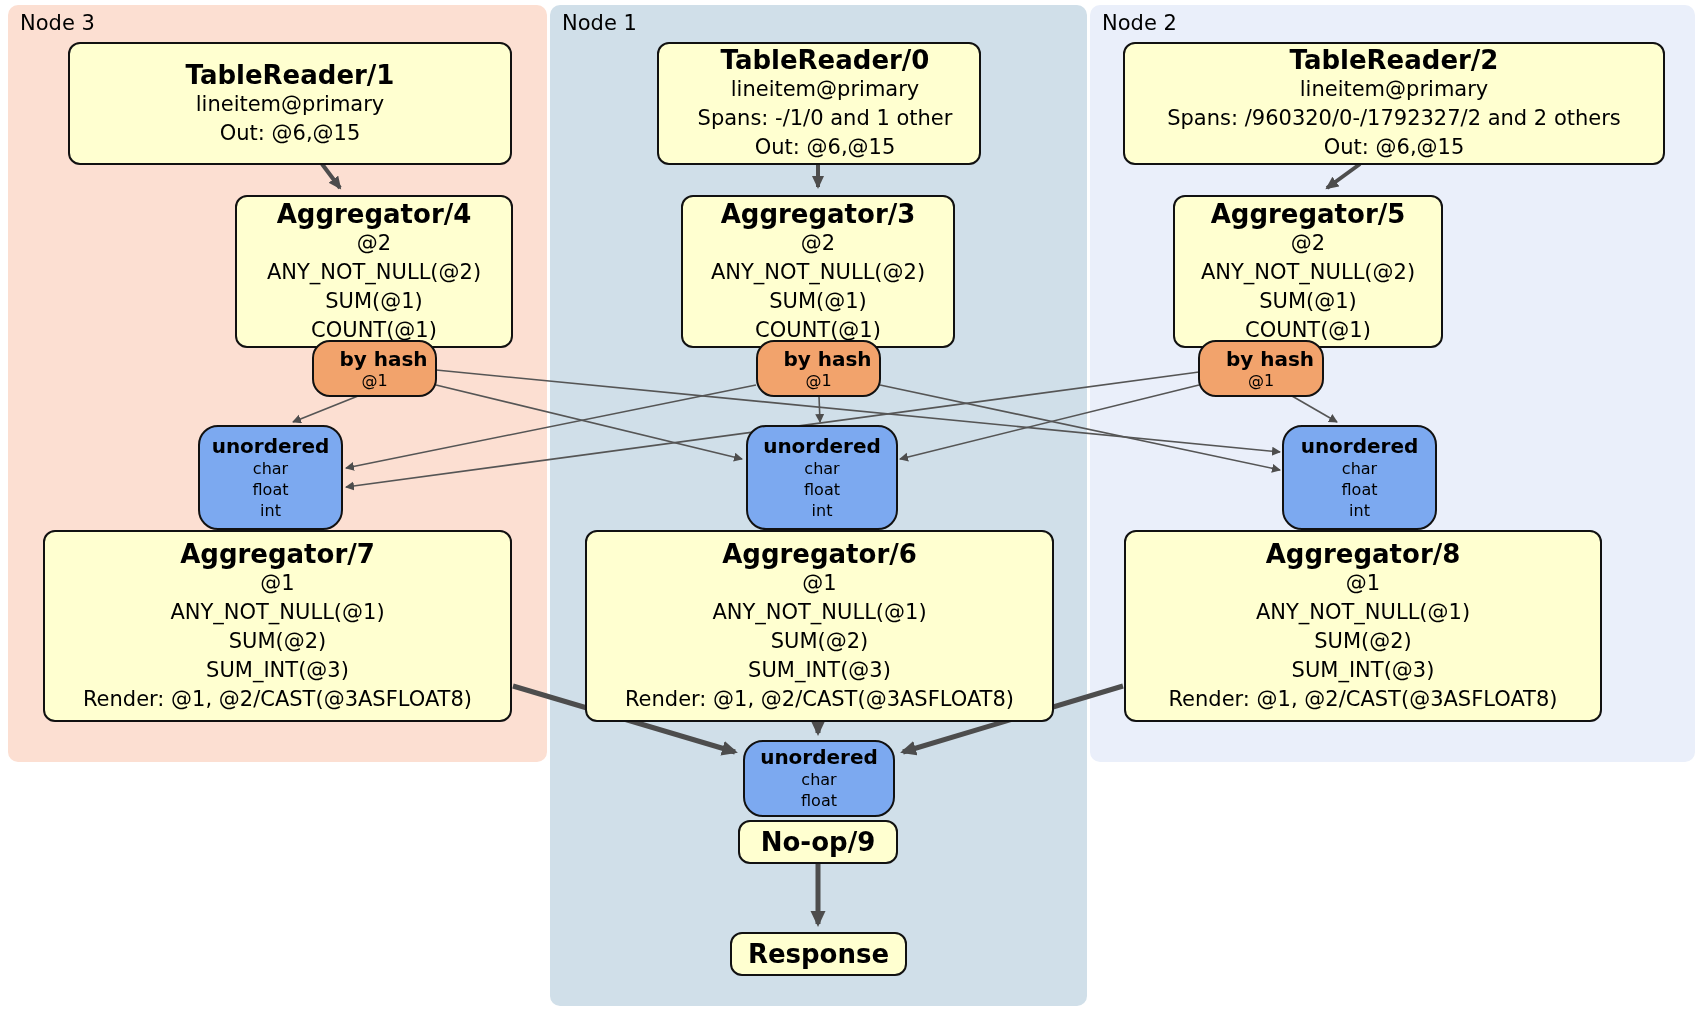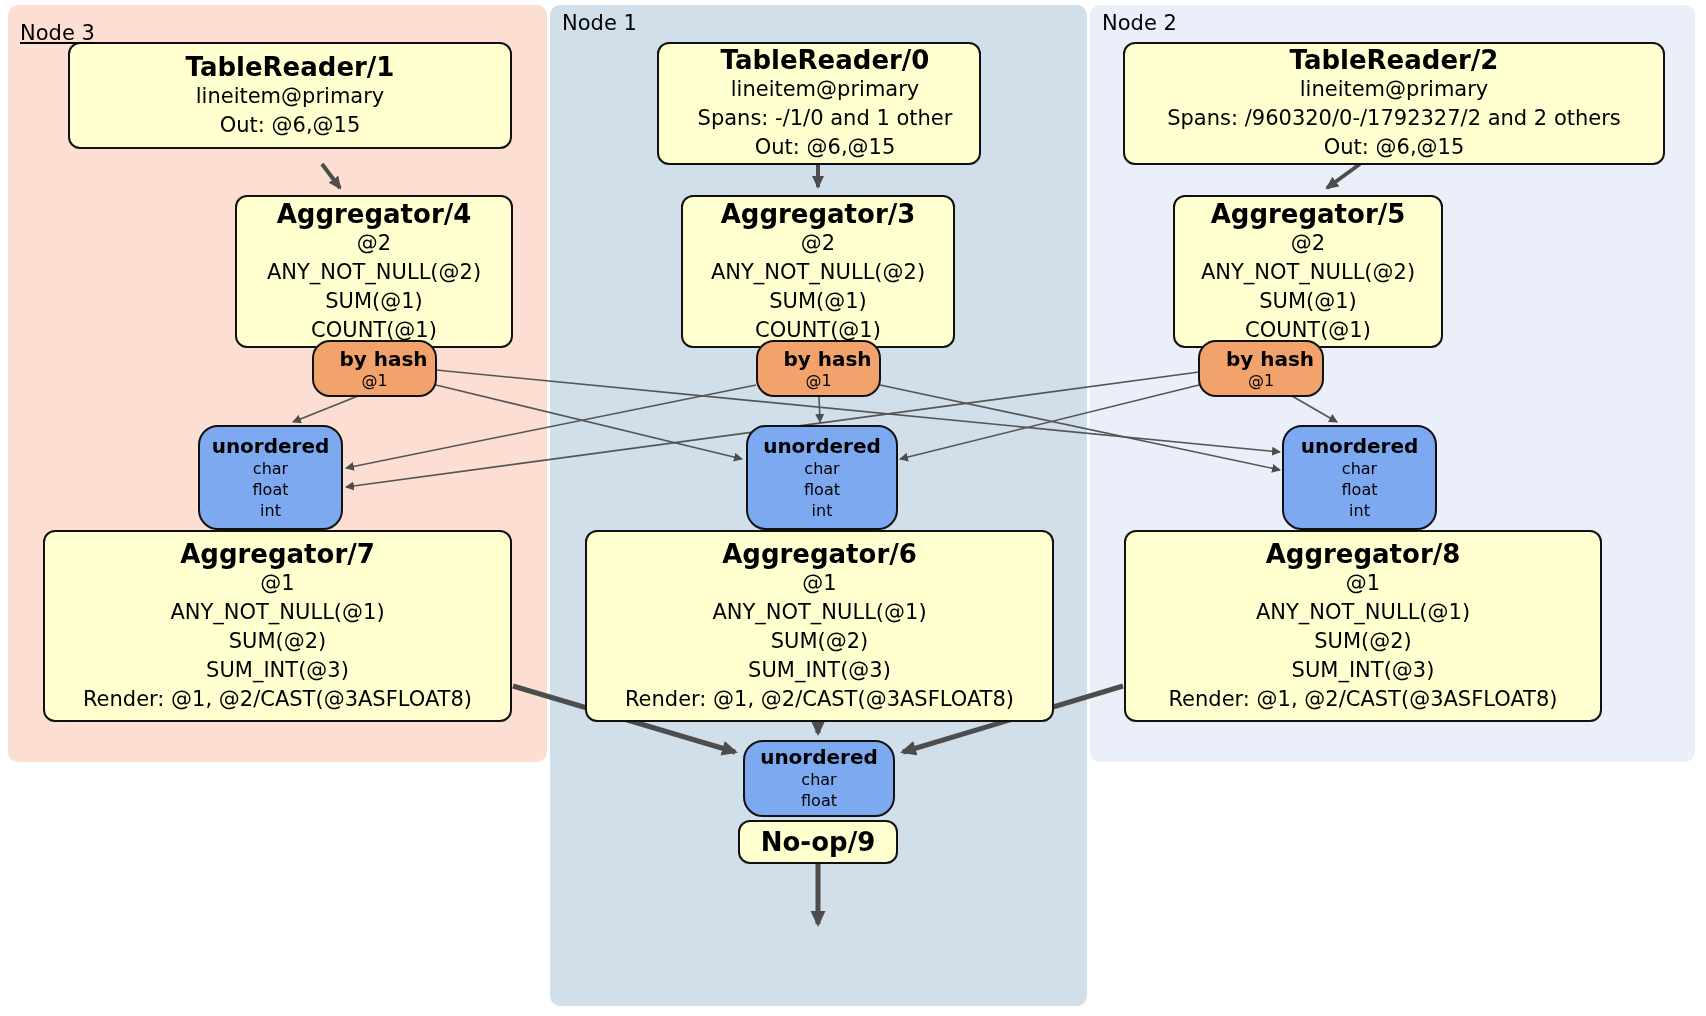--- a/index.html
+++ b/index.html
@@ -28,21 +28,21 @@
 </style>
 </head>
 <body>
 
 <div id="stage">
 
   <div class="panel" style="left:8px;top:5px;width:539px;height:757px;background:#fcdfd2;"></div>
   <div class="panel" style="left:550px;top:5px;width:537px;height:1001px;background:#d0dfe9;"></div>
   <div class="panel" style="left:1090px;top:5px;width:605px;height:757px;background:#eaeffa;"></div>
 
-  <div class="panel-label" style="left:20px;top:21px;text-decoration:underline;">Node 3</div>
+  <div class="panel-label" style="left:20px;top:11px;">Node 3</div>
   <div class="panel-label" style="left:562px;top:11px;">Node 1</div>
   <div class="panel-label" style="left:1102px;top:11px;">Node 2</div>
 
   <svg id="edges" width="1706" height="1016">
     <defs>
       <marker id="ah-s" markerUnits="userSpaceOnUse" markerWidth="12" markerHeight="12" refX="8" refY="4.5" orient="auto">
           <path d="M0,0 L9,4.5 L0,9 z" fill="#4d4d4d"></path>
         </marker>
       <marker id="ah-m" markerUnits="userSpaceOnUse" markerWidth="16" markerHeight="16" refX="11" refY="6" orient="auto">
           <path d="M0,0 L13,6 L0,12 z" fill="#4d4d4d"></path>
@@ -71,21 +71,21 @@
     </g>
 
     <g stroke="#4d4d4d" stroke-width="5" fill="none">
       <line x1="513" y1="686" x2="735" y2="752" marker-end="url(#ah-b)"></line>
       <line x1="818" y1="703" x2="818" y2="733" marker-end="url(#ah-b)"></line>
       <line x1="1123" y1="686" x2="903" y2="752" marker-end="url(#ah-b)"></line>
       <line x1="818" y1="864" x2="818" y2="924" marker-end="url(#ah-b)"></line>
     </g>
   </svg>
 
-  <div class="box" style="left:68px;top:42px;width:444px;height:107px;">
+  <div class="box" style="left:68px;top:42px;width:444px;height:123px;">
     <div class="bt">TableReader/1</div>
     <div class="bl">lineitem@primary</div>
     <div class="bl">Out: @6,@15</div>
   </div>
 
   <div class="box" style="left:235px;top:195px;width:278px;height:153px;">
     <div class="bt">Aggregator/4</div>
     <div class="bl">@2</div>
     <div class="bl">ANY_NOT_NULL(@2)</div>
     <div class="bl">SUM(@1)</div>
@@ -188,14 +188,17 @@
   <div class="box sync" style="left:743px;top:740px;width:152px;height:77px;">
     <div class="st">unordered</div>
     <div class="si">char</div>
     <div class="si">float</div>
   </div>
 
   <div class="box" style="left:738px;top:820px;width:160px;height:44px;">
     <div class="small-title">No-op/9</div>
   </div>
 
+  <div class="box" style="left:730px;top:932px;width:177px;height:44px;">
+    <div class="small-title">Response</div>
+  </div>
 
 </div>
 
 </body></html>

